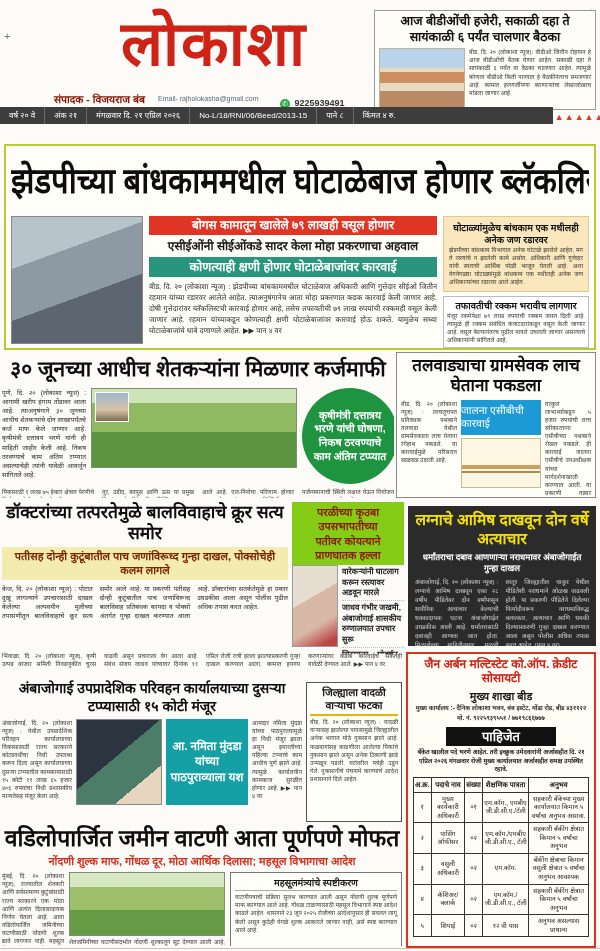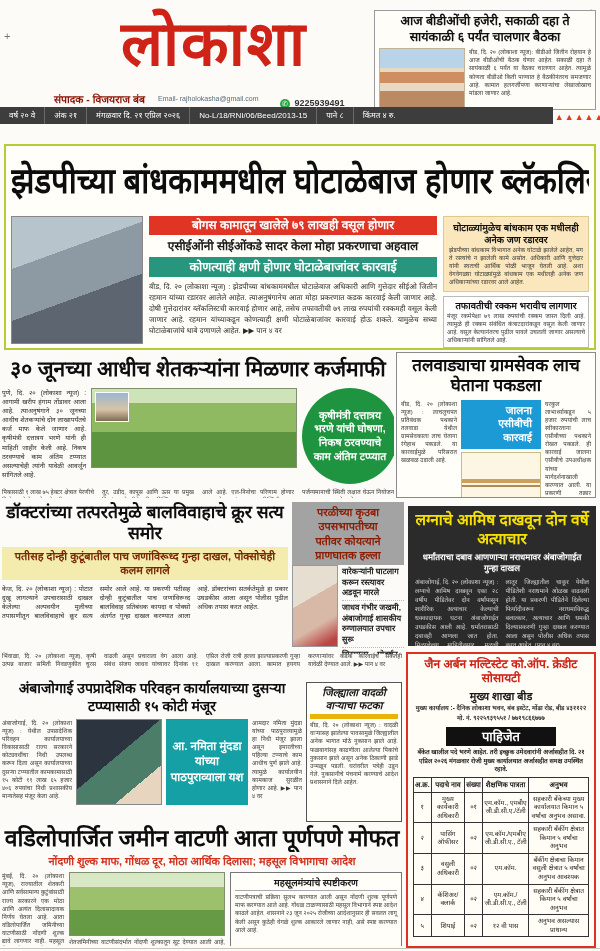--- a/index.html
+++ b/index.html
@@ -55,52 +55,52 @@
   .inset-photo { position:absolute; left:3px; top:3px; width:34px; height:30px; border:1px solid #fff;
      background:linear-gradient(#9db6cf,#d7c3a5 60%,#7c6a55); }
   .badge-circle { width:96px; height:96px; border-radius:50%; background:#1f9440; color:#fff; font-weight:bold;
      font-size:10.5px; line-height:1.3; text-align:center; display:flex; align-items:center; justify-content:center; padding:8px; flex:none; }
   #farm .caps { column-count:4; column-gap:8px; margin-top:4px; }
 
   
   #gram { border:1px solid #8a8a8a; background:#fffef9; padding:3px 4px; overflow:hidden; }
   #gram .h { font-size:17px; line-height:1.2; }
   #gram .row { display:flex; gap:4px; margin-top:3px; }
-  .bluebox { background:#1b9ad6; color:#fff; font-weight:bold; font-size:10.5px; text-align:right; line-height:1.3; padding:4px 9px; }
+  .bluebox { background:#1b9ad6; color:#fff; font-weight:normal; font-size:10.5px; text-align:left; line-height:1.3; padding:4px 0; }
   .desk-photo { margin-top:3px; height:50px; border:1px solid #c9b98f;
      background:linear-gradient(#fdf6e2 0 55%, #caa05f 55% 62%, #fdf6e2 62% 66%, #b08a50 66% 70%, #fdf6e2 70%); }
 
   
   #doctor .h { font-size:17.5px; line-height:1.2; }
   .yellowsub { background:#f3ecae; color:#7a2800; font-weight:bold; font-size:11px; text-align:center; line-height:1.3; padding:2px 4px; margin-top:3px; }
   #doctor .body { column-count:3; column-gap:7px; margin-top:4px; height:66px; overflow:hidden; }
 
   
-  #attack .pink { background:#a3a3a3; color:#8b1d04; font-weight:bold; font-size:11px; text-align:center; line-height:1.3; padding:3px 14px; }
+  #attack .pink { background:#84cc16; color:#8b1d04; font-weight:bold; font-size:11px; text-align:center; line-height:1.3; padding:3px 14px; }
   #attack .row { display:flex; gap:4px; margin-top:0; }
   .injured-photo { width:46px; height:82px; flex:none; border:1px solid #999;
      background:linear-gradient(150deg,#e7ded2 0 40%, #d8b8a6 40% 70%, #b44 92%); }
   #attack .bullets div { font-size:8px; font-weight:bold; line-height:1.3; color:#222; border-bottom:1px dotted #bbb; padding:2px 0; }
 
   
   #assault { background:#2b2b2b; color:#e9e9e9; padding:5px 7px; overflow:hidden; }
   #assault .h { color:#f5e003; font-size:15.5px; font-weight:bold; text-align:center; line-height:1.2; }
   #assault .sub { color:#fff; font-size:8.5px; font-weight:bold; text-align:center; margin-top:4px; line-height:1.3; }
   #assault .body { column-count:2; column-gap:7px; margin-top:4px; color:#d8d8d8; font-size:6.2px; line-height:1.45; text-align:justify; }
 
   
   #rto .h { font-size:14px; line-height:1.25; }
   #rto .row { display:flex; gap:4px; margin-top:4px; }
   .woman-photo { width:86px; height:86px; flex:none; border:1px solid #888;
      background:linear-gradient(140deg,#2c3440 0 45%, #4b7d68 45% 75%, #e8d5c0 75%); }
   .tealbadge { background:#15a0a6; color:#fff; font-weight:bold; font-size:11.5px; text-align:center; line-height:1.35; padding:10px 4px; width:82px; flex:none; display:flex; align-items:center; }
 
   
   #storm { border:1px solid #555; padding:3px; background:#fffef9; overflow:hidden; }
-  #storm .t { font-size:10.5px; font-weight:bold; text-align:center; line-height:1.25; border-bottom:5px solid #eab308; padding-bottom:2px;font-style:italic; }
+  #storm .t { font-size:10.5px; font-weight:bold; text-align:center; line-height:1.25; border-bottom:2px solid #eab308; padding-bottom:2px; }
 
   
   #ad { border:2px solid #e03020; background:#fffdf6; padding:4px 5px; overflow:hidden; }
   #ad .title { color:#d02318; font-size:12px; font-weight:bold; text-align:center; line-height:1.15; }
   #ad .branch { font-size:11px; font-weight:bold; text-align:center; margin-top:2px; }
   #ad .addr { font-size:6.4px; text-align:center; line-height:1.4; margin-top:1px; font-weight:bold; color:#333; }
   #ad .wanted { background:#111; color:#fff; font-weight:bold; font-size:13px; text-align:center; width:110px; margin:4px auto 2px; line-height:19px; }
   #ad .intro { font-size:6.4px; line-height:1.4; text-align:center; color:#222; font-weight:bold; }
   #ad table { width:100%; border-collapse:collapse; margin-top:3px; }
   #ad th, #ad td { border:1px solid #333; font-size:6.6px; text-align:center; padding:2px 1px; line-height:1.3; vertical-align:middle; }

